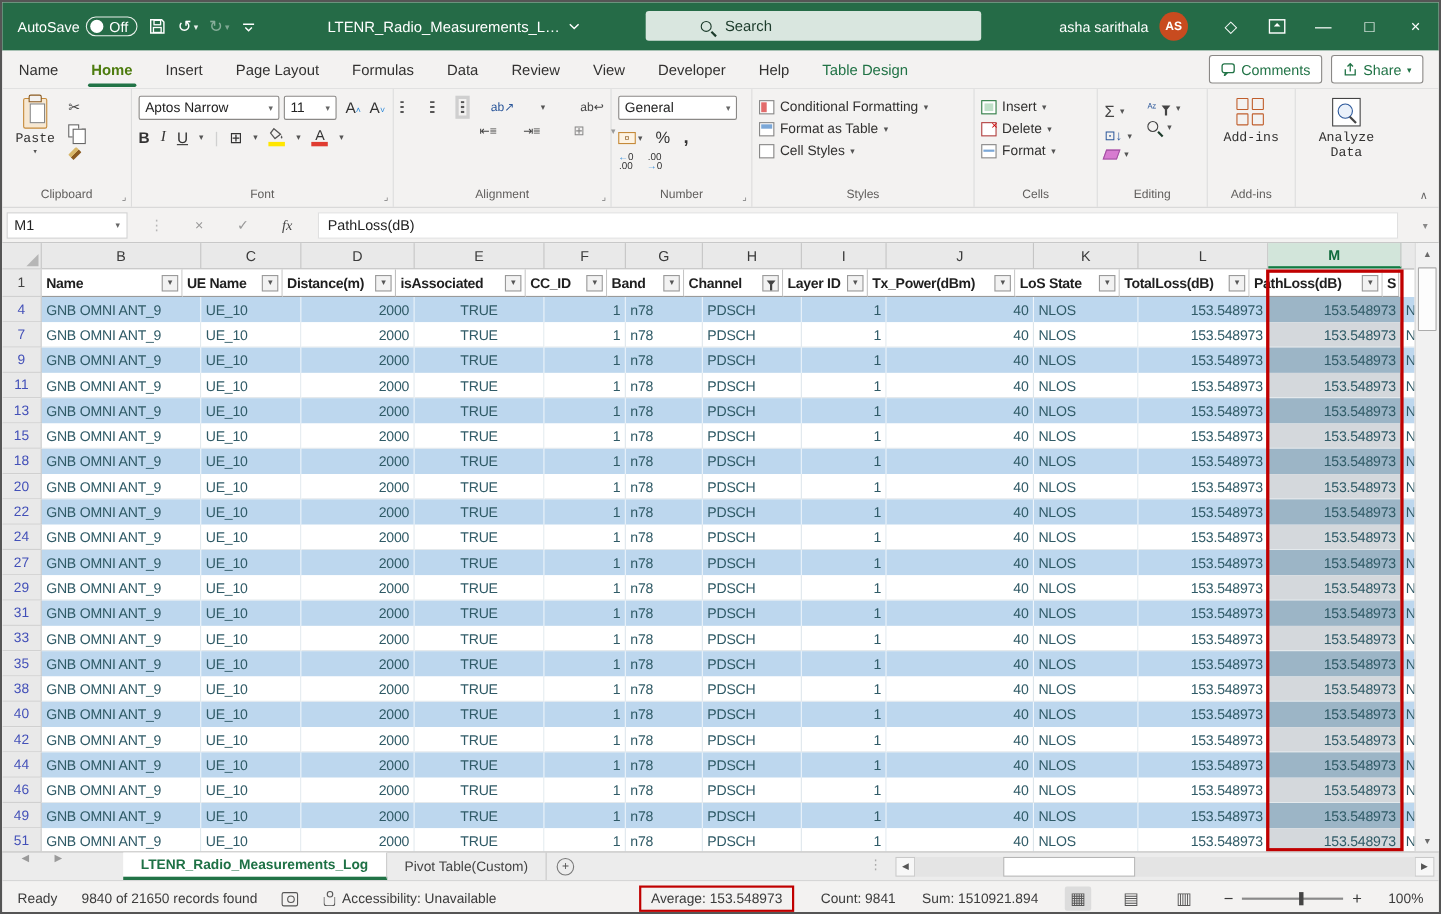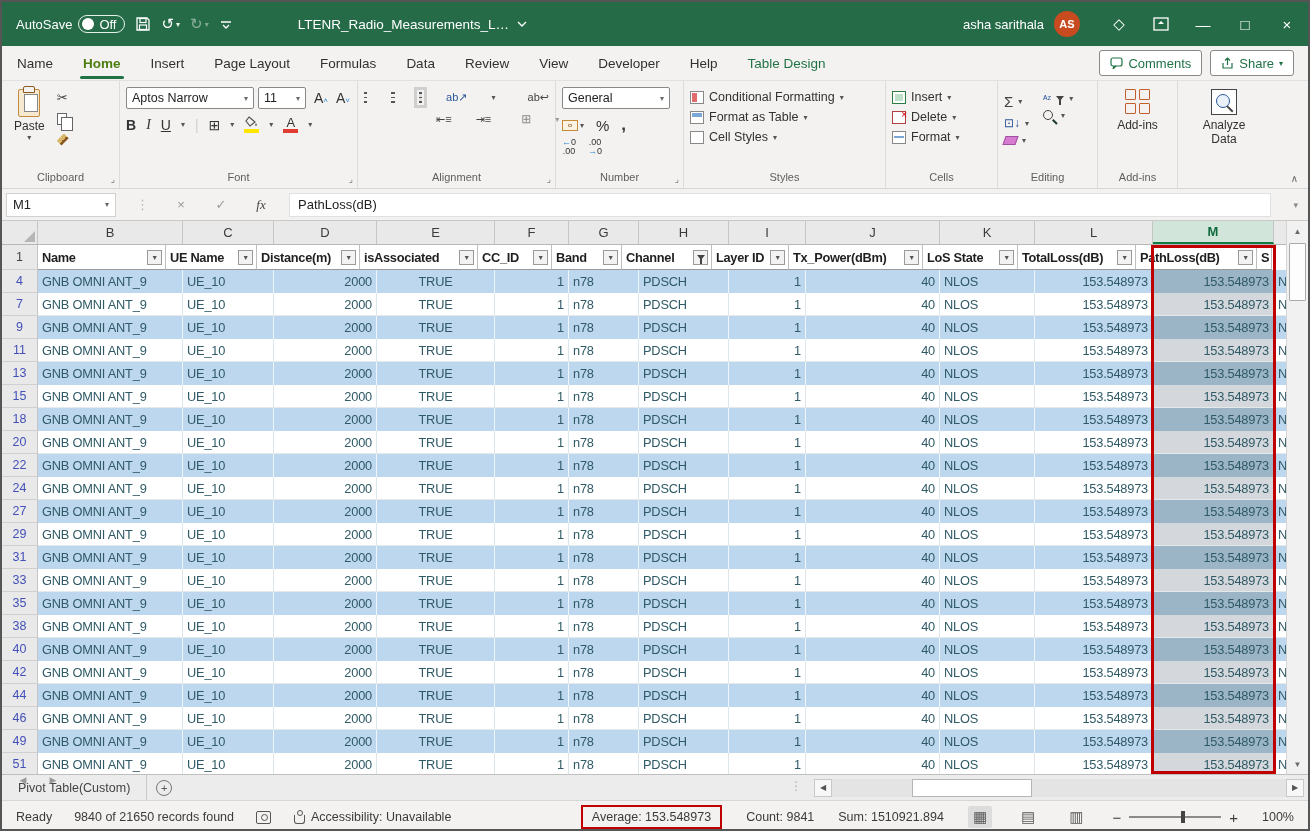--- a/index.html
+++ b/index.html
@@ -32,21 +32,21 @@
   .rtab.contextual { color:#217346; }
   .tabrow-right { margin-left:auto; display:flex; gap:8px; padding-right:14px; }
   .pill-btn { border:1px solid #8a8886; background:#fff; border-radius:3px; height:26px; padding:0 10px; font-size:13px; color:#217346; display:flex; align-items:center; gap:5px; cursor:pointer; }
 
   
   .ribbon { height:108px; background:#f3f2f1; display:flex; border-bottom:1px solid #d6d6d6; position:relative; }
   .rgroup { display:flex; flex-direction:column; border-right:1px solid #dcdcdc; padding:6px 6px 2px 6px; position:relative; }
   .rgroup-label { margin-top:auto; text-align:center; font-size:11px; color:#605e5c; padding-bottom:3px; display:flex; align-items:center; justify-content:center; gap:6px; }
   .launcher { font-size:9px; color:#777; position:absolute; right:4px; bottom:4px; cursor:pointer; }
   .rbody { display:flex; gap:6px; }
-  .bigbtn { display:flex; flex-direction:column; align-items:center; font-size:12px; color:#323130; cursor:pointer; padding:2px 6px; }
+  .bigbtn { display:flex; flex-direction:column; align-items:center; font-size:12px; color:#323130; cursor:pointer; padding:2px 6px;font-family:Liberation Mono, monospace; }
   .bigbtn .chev { font-size:8px; color:#555; }
   .clip-ico { width:22px; height:28px; border:1.6px solid #c58A3a; border-radius:2px; background:#f7e8d2; position:relative; margin-bottom:2px; }
   .clip-ico::before { content:""; position:absolute; left:4px; top:-4px; width:10px; height:5px; border:1.5px solid #8a5a20; border-radius:2px 2px 0 0; background:#f3f2f1; }
   .clip-ico::after { content:""; position:absolute; left:5px; top:4px; width:12px; height:16px; background:#fff; border:1px solid #888; }
   .smallcol { display:flex; flex-direction:column; gap:4px; padding-top:2px; font-size:13px; color:#444; }
   .sico { display:flex; align-items:center; gap:2px; cursor:pointer; height:17px; }
   .copy-ico { width:10px; height:12px; border:1.2px solid #666; background:#fff; position:relative; }
   .copy-ico::after { content:""; position:absolute; left:3px; top:3px; width:10px; height:12px; border:1.2px solid #666; background:#fff; }
   .brush-ico { width:12px; height:12px; background:linear-gradient(135deg,#d8b76a 50%,#8a5a20 50%); clip-path:polygon(0 60%,60% 0,100% 40%,40% 100%); }
   .combo { background:#fff; border:1px solid #8a8886; border-radius:2px; font-size:12.5px; color:#222; display:flex; align-items:center; justify-content:space-between; padding:0 5px; height:22px; cursor:pointer; }
@@ -180,20 +180,24 @@
           <path d="M2 5h10M4 8l3 3 3-3" stroke="#fff" stroke-width="1.3" fill="none"></path>
         </svg>
     </button>
     <div class="doc-title">
       <span>LTENR_Radio_Measurements_L…</span>
       <svg width="10" height="8" viewBox="0 0 10 8">
           <path d="M1 2l4 4 4-4" stroke="#fff" stroke-width="1.3" fill="none"></path>
         </svg>
     </div>
   </div>
+  <div class="search-pill">
+    <span class="mag"></span>
+    <span>Search</span>
+  </div>
   <div class="tb-right">
     <span class="user-name">asha sarithala</span>
     <span class="avatar">AS</span>
     <button class="tb-ico">◇</button>
     <button class="tb-ico">
       <svg width="16" height="14" viewBox="0 0 16 14">
           <rect x="1" y="1" width="14" height="12" fill="none" stroke="#fff" stroke-width="1.3"></rect>
           <path d="M5 7l3-3 3 3" fill="#fff"></path>
         </svg>
     </button>
@@ -920,20 +924,21 @@
   <div class="vscroll">
     <div class="vs-btn">▲</div>
     <div class="vs-thumb"></div>
     <div class="vs-btn down">▼</div>
   </div>
 </div>
 
 <div class="sheettabs">
   <span class="st-nav" style="position:absolute;left:8px">◀</span>
   <span class="st-nav" style="position:absolute;left:38px">▶</span>
+  <div class="stab active" style="margin-left:110px">LTENR_Radio_Measurements_Log</div>
   <div class="stab inactive">Pivot Table(Custom)</div>
   <div class="st-add">
       <span class="plus">+</span>
     </div>
   <span class="st-dots">⋮</span>
   <div class="hscroll">
     <span class="hs-btn">◀</span>
     <span class="hs-track">
         <span class="hs-thumb"></span>
       </span>

